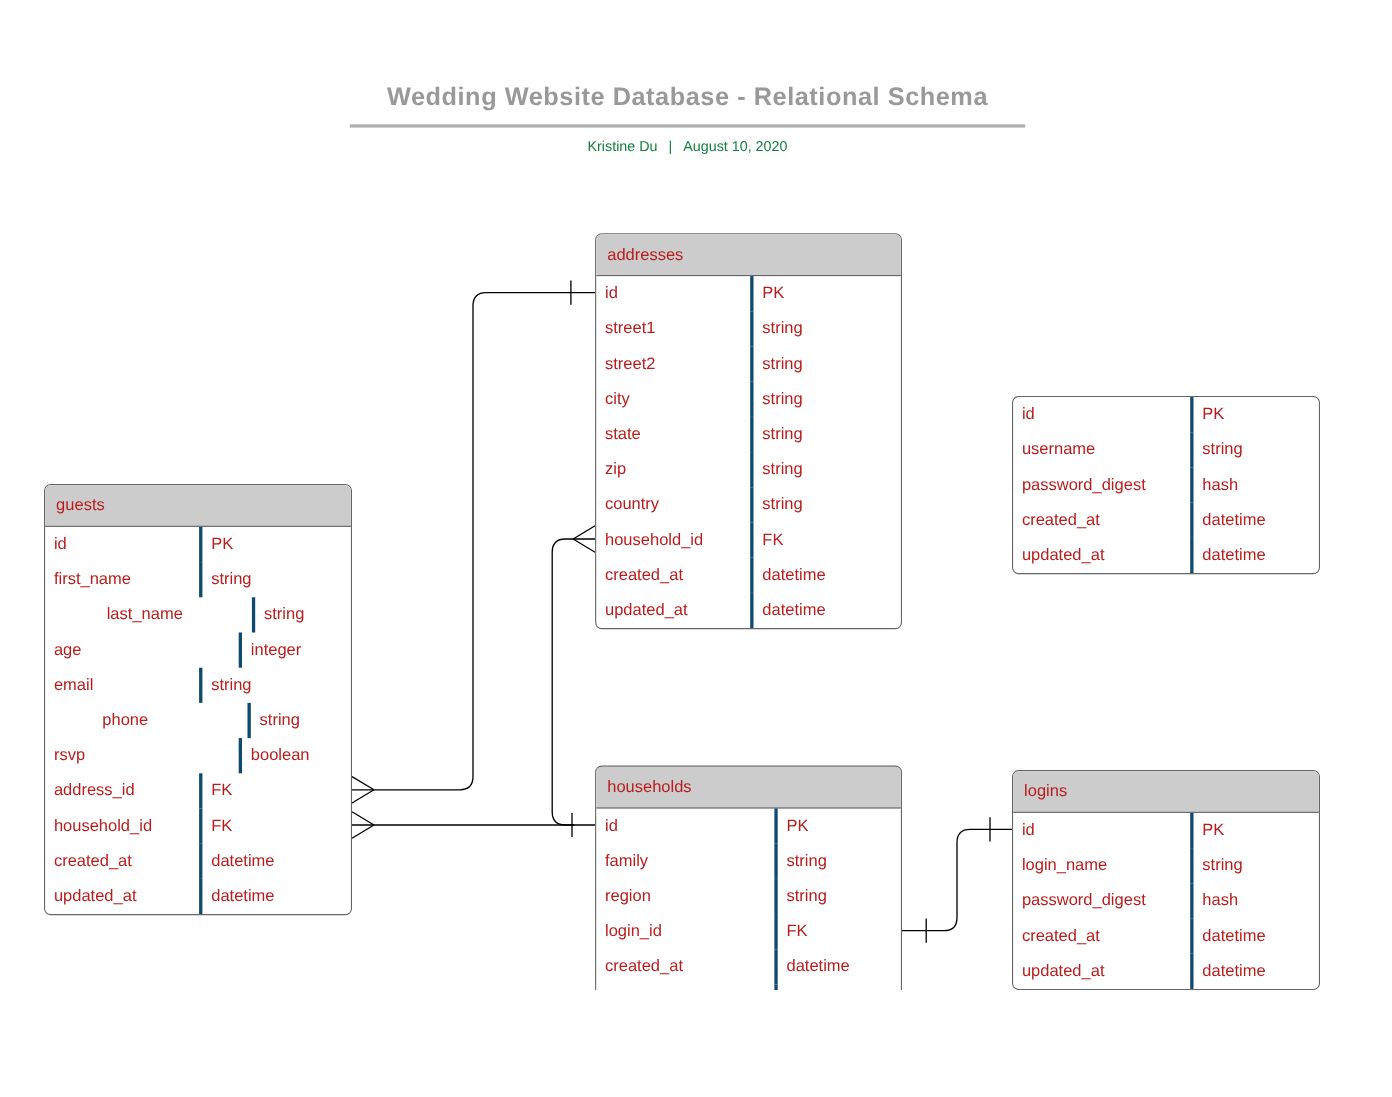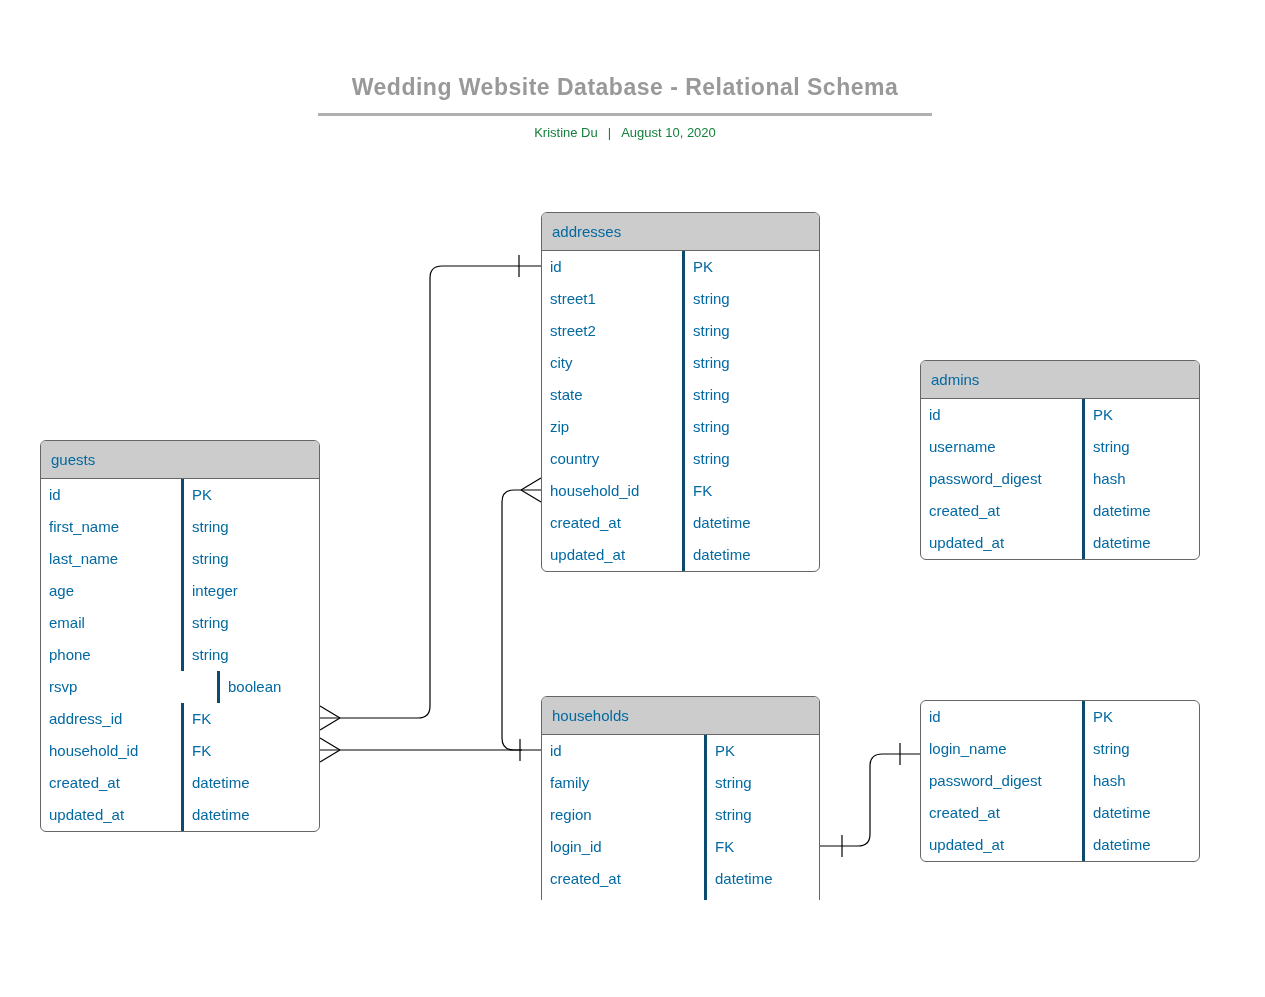--- a/index.html
+++ b/index.html
@@ -41,21 +41,21 @@
   .subtitle .sep { margin: 0 10px; }
 
   
   .er-table {
     position: absolute;
     box-sizing: border-box;
     background: #ffffff;
     border: 1px solid #666666;
     border-radius: 6px;
     overflow: hidden;
-    color: #0369a1;
+    color: #b91c1c;
   }
   .er-header {
     height: 38px;
     box-sizing: border-box;
     background: #cccccc;
     border-bottom: 1px solid #666666;
     display: flex;
     align-items: center;
     padding-left: 10px;
     font-size: 15px;
@@ -152,23 +152,20 @@
         <div class="er-row" style="grid-template-columns: 140px 1fr;">
           <span class="er-cell-name">created_at</span>
           <span class="er-cell-type">datetime</span>
         </div>
         <div class="er-row" style="grid-template-columns: 140px 1fr;">
           <span class="er-cell-name">updated_at</span>
           <span class="er-cell-type">datetime</span>
         </div>
       </div>
       <div class="er-table" style="left: 920px; top: 360px; width: 280px;">
-        <div class="er-header">
-          <span>admins</span>
-        </div>
         <div class="er-row" style="grid-template-columns: 161px 1fr;">
           <span class="er-cell-name">id</span>
           <span class="er-cell-type">PK</span>
         </div>
         <div class="er-row" style="grid-template-columns: 161px 1fr;">
           <span class="er-cell-name">username</span>
           <span class="er-cell-type">string</span>
         </div>
         <div class="er-row" style="grid-template-columns: 161px 1fr;">
           <span class="er-cell-name">password_digest</span>
@@ -188,33 +185,33 @@
           <span>guests</span>
         </div>
         <div class="er-row" style="grid-template-columns: 140px 1fr;">
           <span class="er-cell-name">id</span>
           <span class="er-cell-type">PK</span>
         </div>
         <div class="er-row" style="grid-template-columns: 140px 1fr;">
           <span class="er-cell-name">first_name</span>
           <span class="er-cell-type">string</span>
         </div>
-        <div class="er-row" style="grid-template-columns: 140px 1fr;">
+        <div class="er-row" style="grid-template-columns: 140px 1fr; margin-left: 48px;">
           <span class="er-cell-name">last_name</span>
           <span class="er-cell-type">string</span>
         </div>
-        <div class="er-row" style="grid-template-columns: 140px 1fr;">
+        <div class="er-row" style="grid-template-columns: 140px 1fr; gap: 36px;">
           <span class="er-cell-name">age</span>
           <span class="er-cell-type">integer</span>
         </div>
         <div class="er-row" style="grid-template-columns: 140px 1fr;">
           <span class="er-cell-name">email</span>
           <span class="er-cell-type">string</span>
         </div>
-        <div class="er-row" style="grid-template-columns: 140px 1fr;">
+        <div class="er-row" style="grid-template-columns: 140px 1fr; margin-left: 44px;">
           <span class="er-cell-name">phone</span>
           <span class="er-cell-type">string</span>
         </div>
         <div class="er-row" style="grid-template-columns: 140px 1fr; gap: 36px;">
           <span class="er-cell-name">rsvp</span>
           <span class="er-cell-type">boolean</span>
         </div>
         <div class="er-row" style="grid-template-columns: 140px 1fr;">
           <span class="er-cell-name">address_id</span>
           <span class="er-cell-type">FK</span>
@@ -255,20 +252,23 @@
         <div class="er-row" style="grid-template-columns: 162px 1fr;">
           <span class="er-cell-name">created_at</span>
           <span class="er-cell-type">datetime</span>
         </div>
         <div class="er-row" style="grid-template-columns: 162px 1fr;">
           <span class="er-cell-name">updated_at</span>
           <span class="er-cell-type">datetime</span>
         </div>
       </div>
       <div class="er-table" style="left: 920px; top: 700px; width: 280px;">
+        <div class="er-header">
+          <span>logins</span>
+        </div>
         <div class="er-row" style="grid-template-columns: 161px 1fr;">
           <span class="er-cell-name">id</span>
           <span class="er-cell-type">PK</span>
         </div>
         <div class="er-row" style="grid-template-columns: 161px 1fr;">
           <span class="er-cell-name">login_name</span>
           <span class="er-cell-type">string</span>
         </div>
         <div class="er-row" style="grid-template-columns: 161px 1fr;">
           <span class="er-cell-name">password_digest</span>

